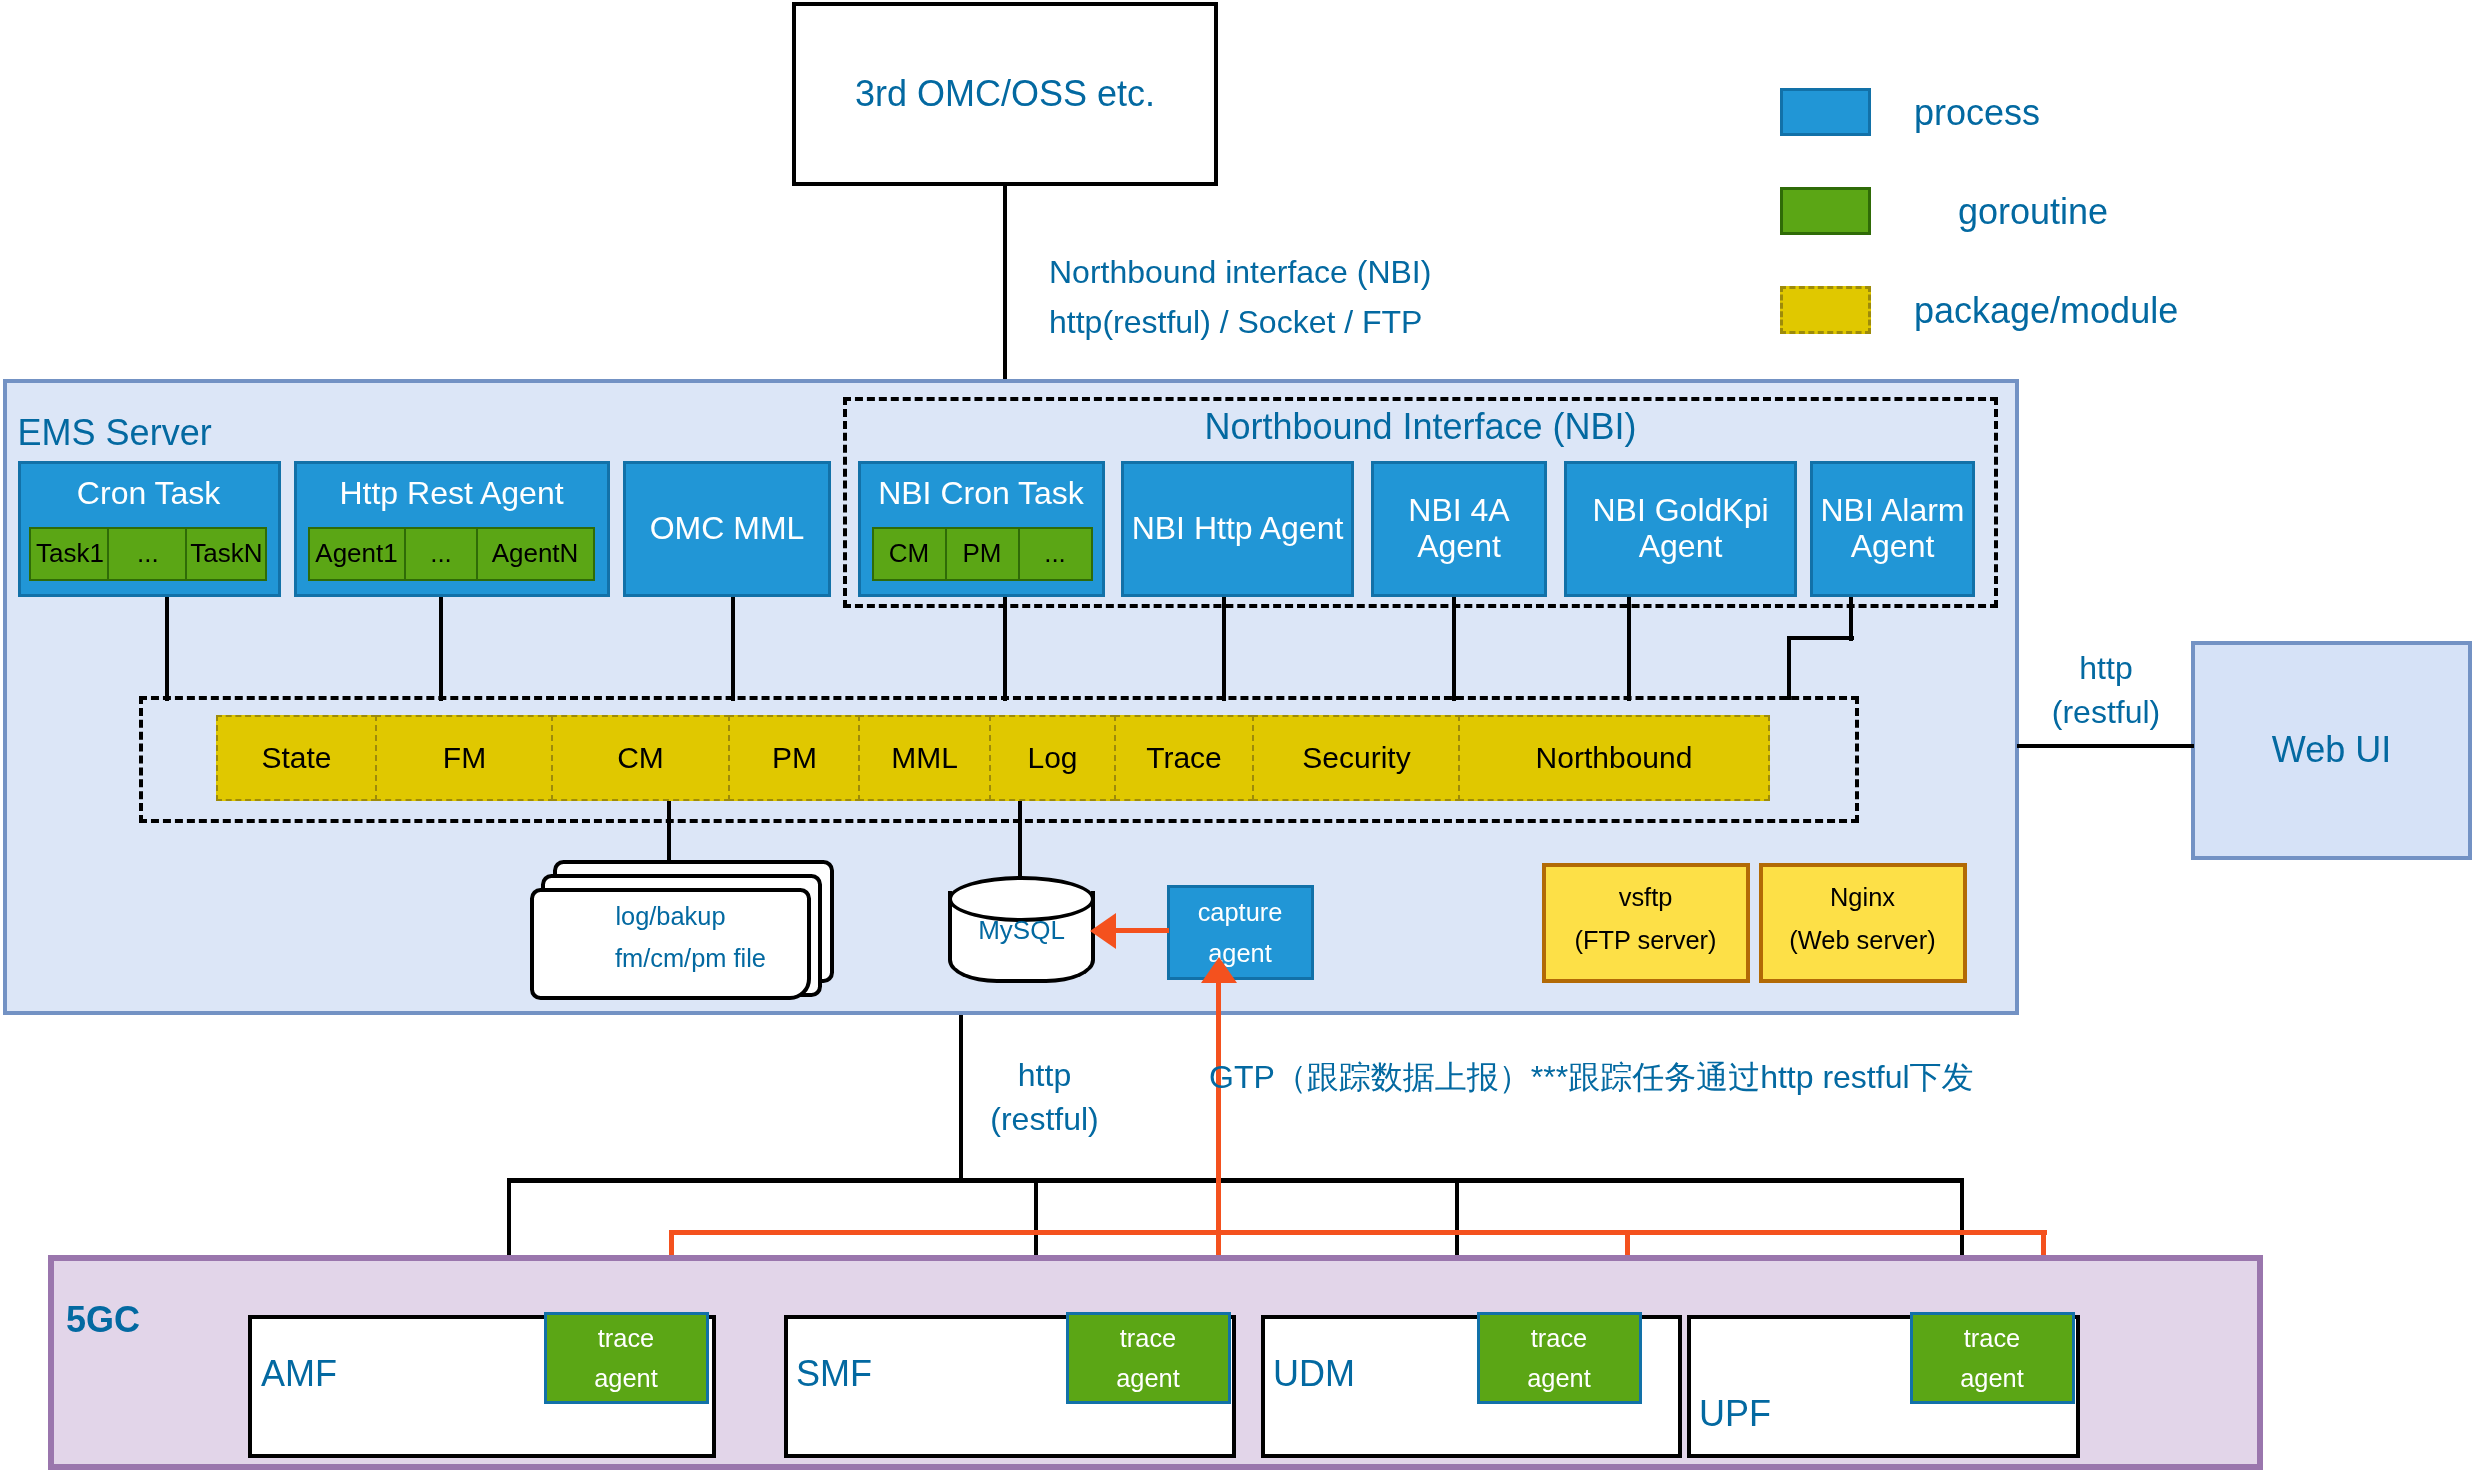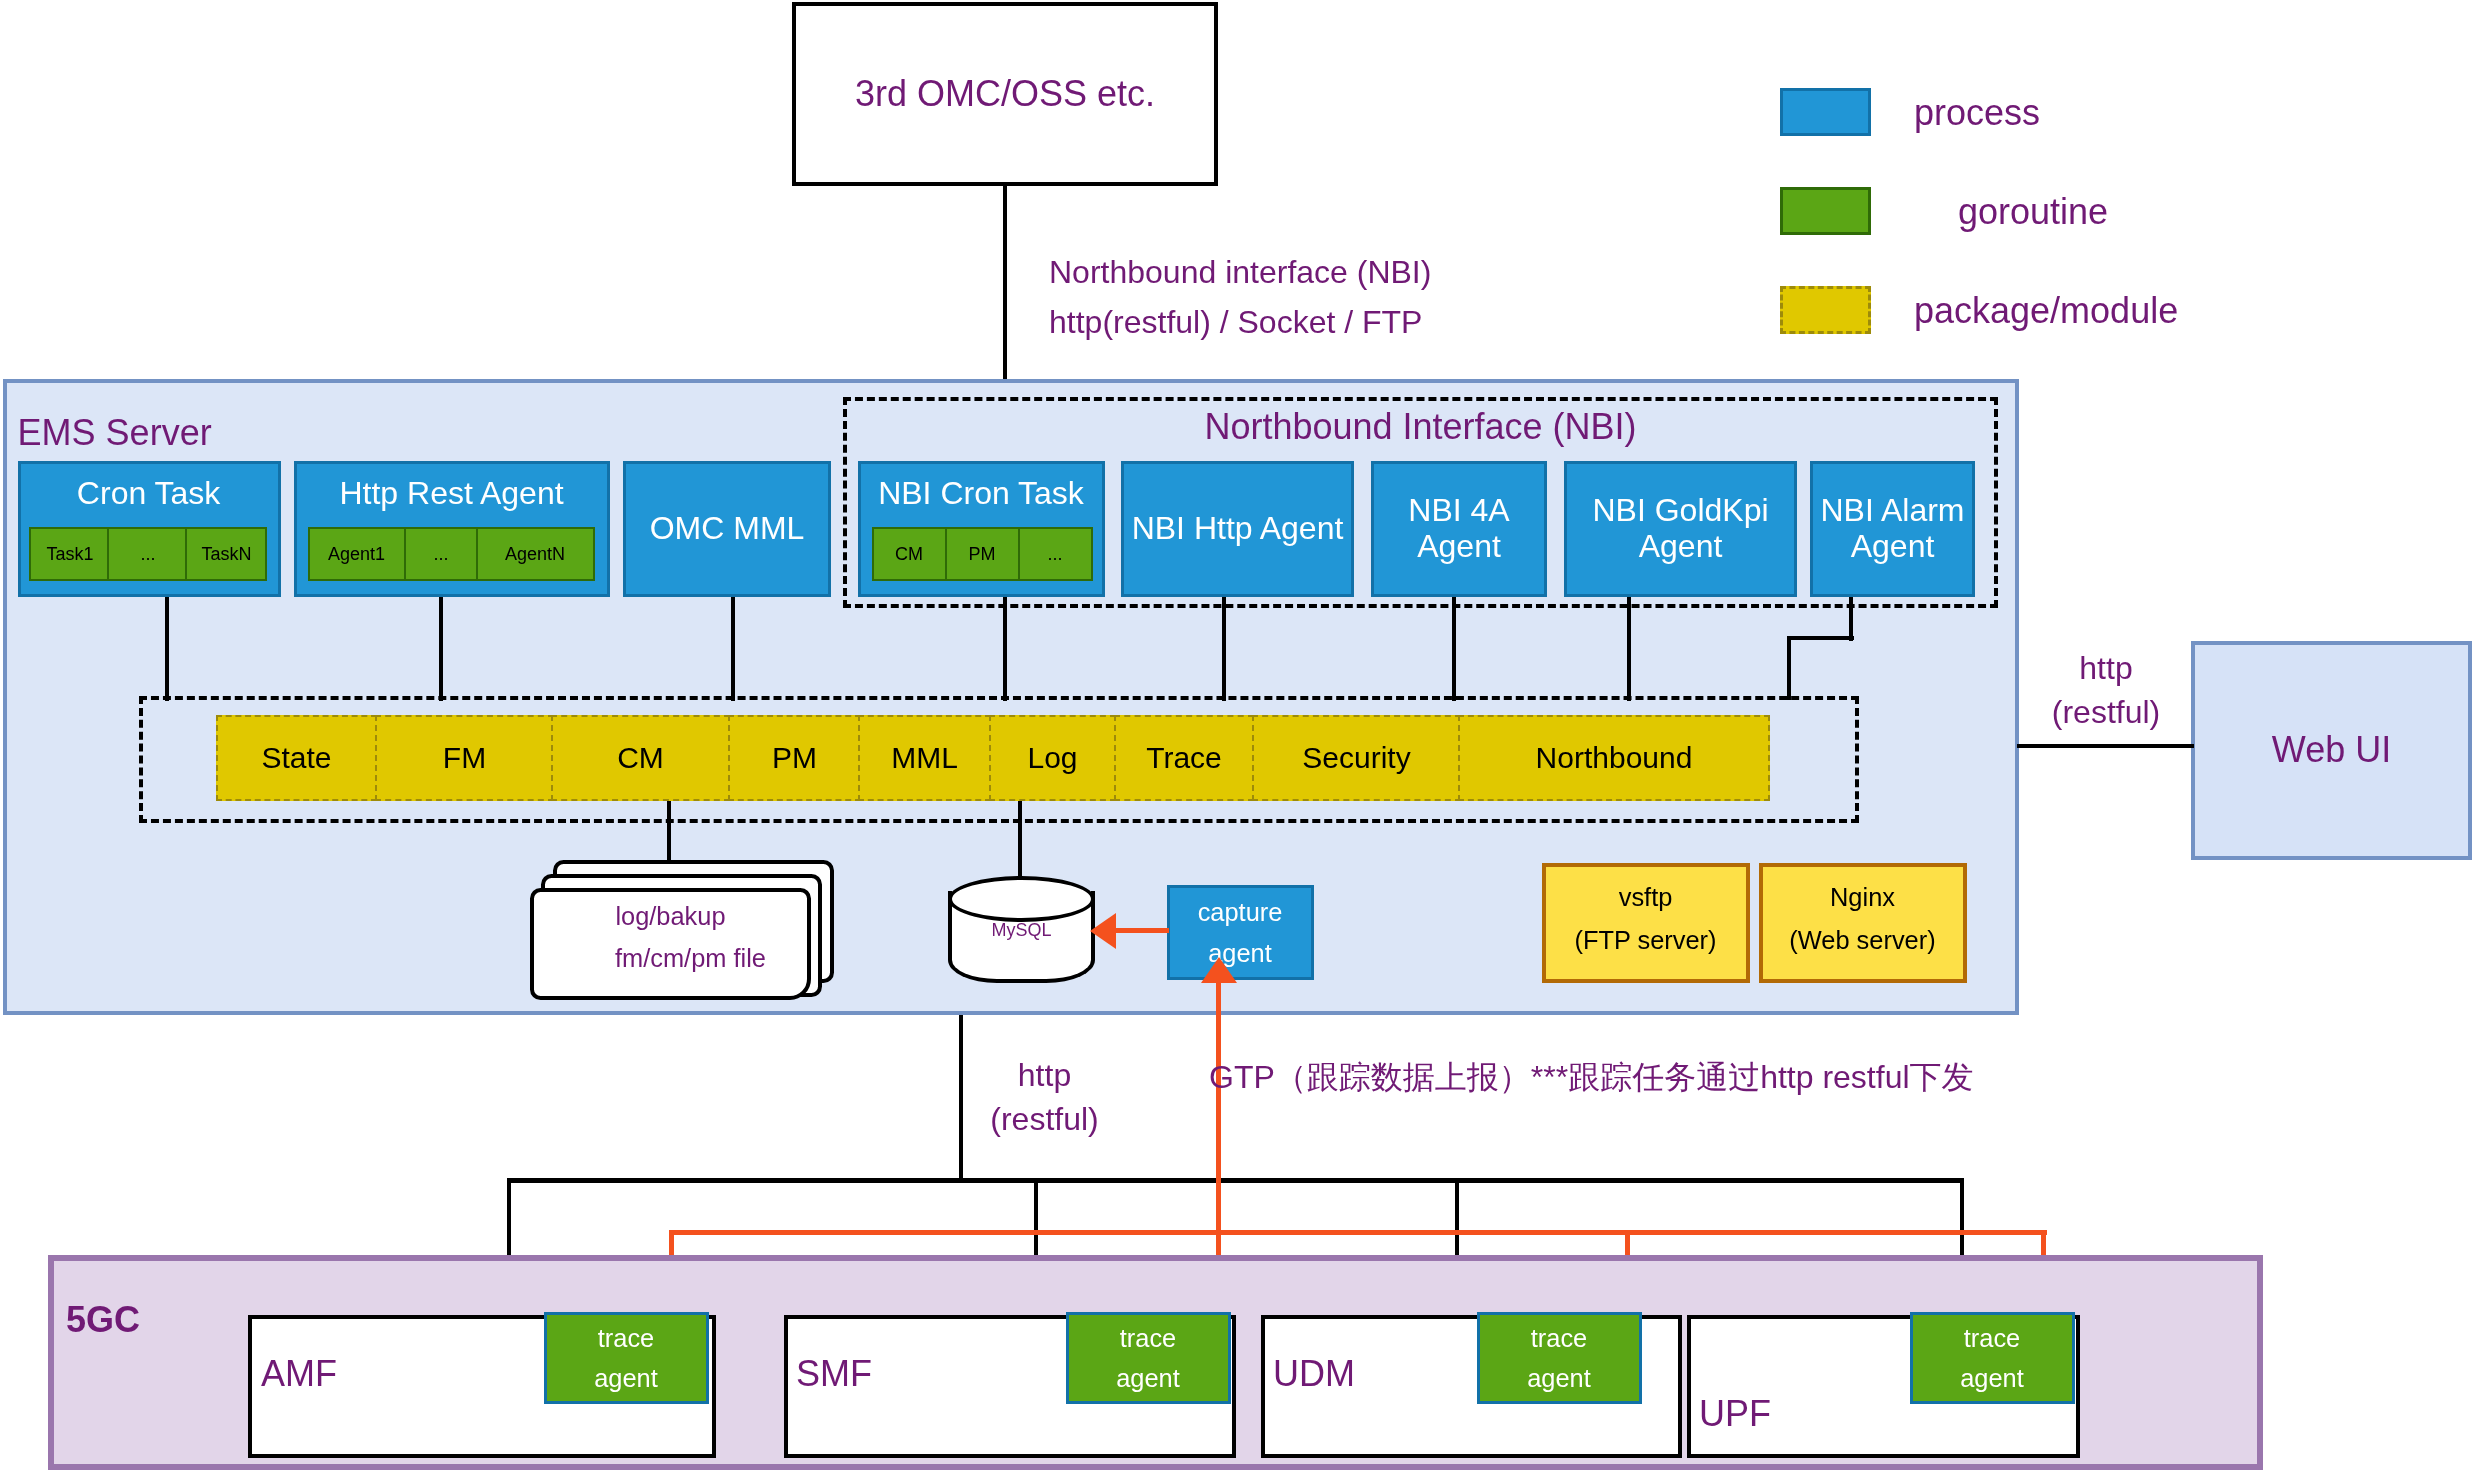--- a/index.html
+++ b/index.html
@@ -19,29 +19,29 @@
   .mod{background:#e0c800;border:2.6px dashed #9d8b0a;color:#000;}
   .srv{background:#fde047;border:4.4px solid #b26a06;color:#000;}
   .dashed{border:4.4px dashed #000;background:transparent;}
 
   
   .vline{background:#000;width:4.4px;}
   .hline{background:#000;height:4.4px;}
   .ovline{background:#f4511e;width:4.4px;}
   .ohline{background:#f4511e;height:4.4px;}
 
-  .lbl{color:#701a75;white-space:pre;}
+  .lbl{color:#0369a1;white-space:pre;}
   .nowrap{white-space:nowrap;}
 
   
   .t-xl{font-size:36px;}
   .t-lg{font-size:32px;}
   .t-md{font-size:30px;}
   .t-sm{font-size:25.4px;}
-  .t-xs{font-size:18px;}
+  .t-xs{font-size:26px;}
   .bold{font-weight:bold;}
 
   
   .cyl-body{background:#fff;border:4.4px solid #000;border-radius:0;}
   .cyl-top{background:#fff;border:4.4px solid #000;border-radius:50%;}
 
   
   .doc{background:#fff;border:4.4px solid #000;}
 </style>
 </head>

